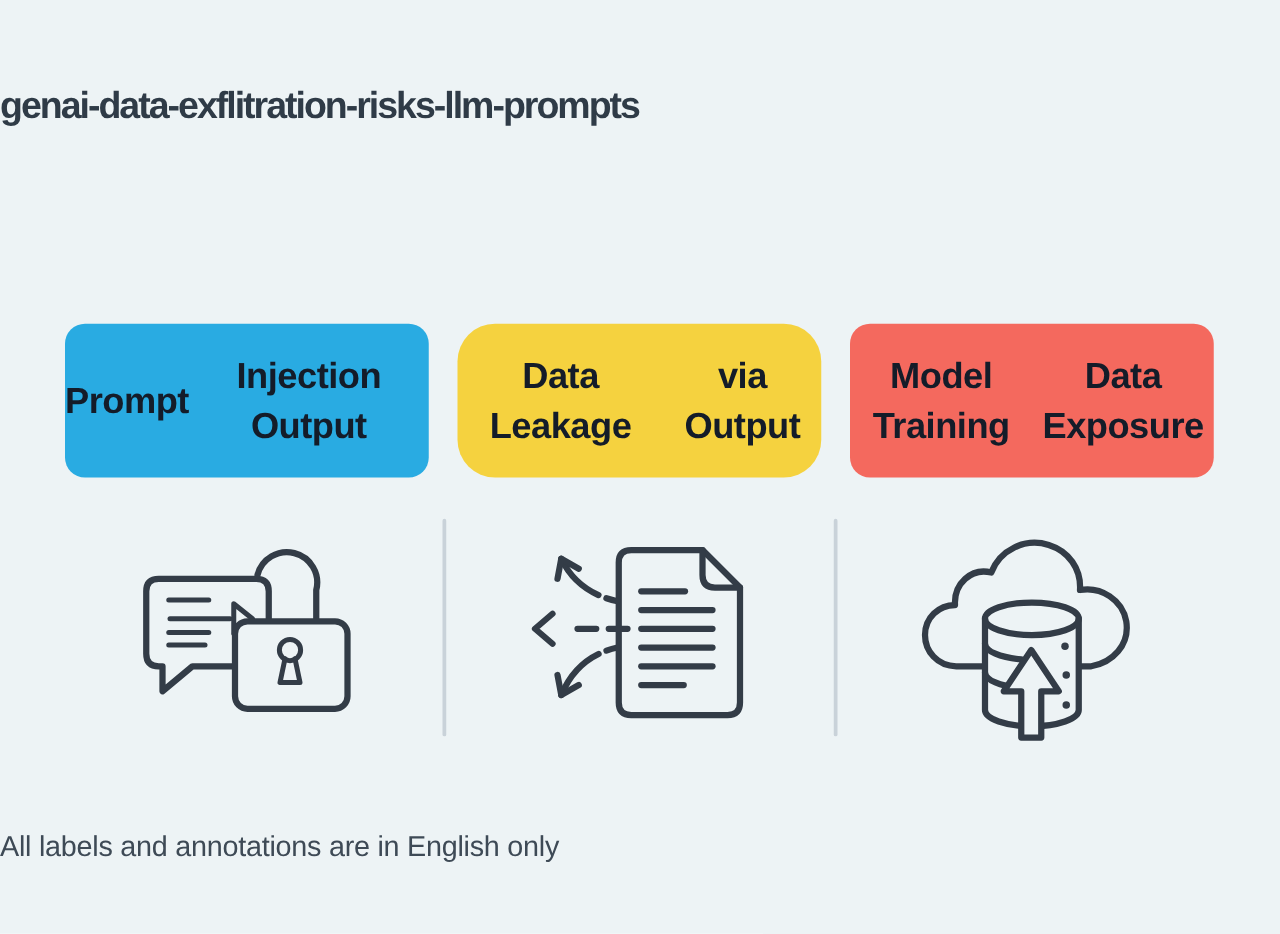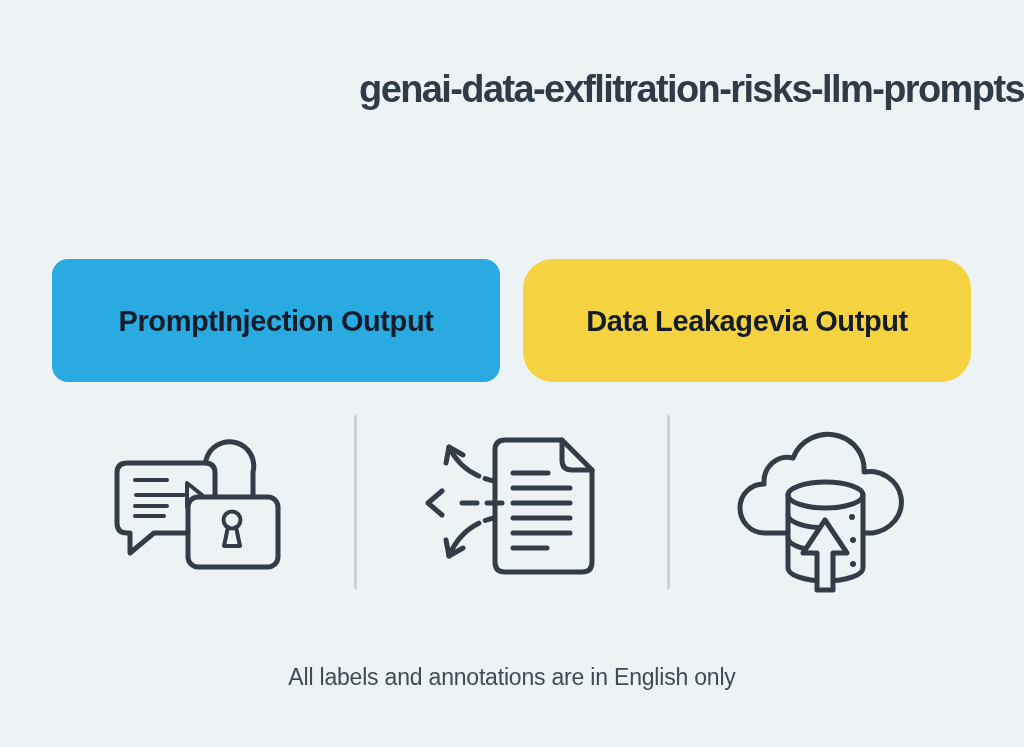--- a/index.html
+++ b/index.html
@@ -3,21 +3,21 @@
 <meta charset="utf-8">
 <style>
   html,body{margin:0;padding:0;}
   body{background:#ffffff;font-family:"Liberation Sans", sans-serif;}
   .stage{
     position:relative;width:1024px;height:747px;overflow:hidden;
     background:var(--background,#EDF3F5);
   }
   .title{
     position:absolute;left:0;right:0;top:68px;margin:0;
-    text-align:right;font-size:38px;font-weight:700;letter-spacing:-1.6px;
+    text-align:left;font-size:30px;font-weight:700;letter-spacing:-1.6px;
     color:var(--title_text,#2F3B47);
   }
   .cards{
     position:absolute;left:52px;top:259px;width:919px;height:123px;
     display:flex;gap:23px;
   }
   .card{
     flex:1;border-radius:16px;
     display:flex;flex-direction:row;align-items:center;justify-content:center;
     text-align:center;font-weight:700;font-size:29px;line-height:40px;
@@ -32,39 +32,43 @@
   .ico{position:absolute;}
   .ico.i1{left:90px;top:420px;width:240px;height:190px;}
   .ico.i2{left:410px;top:420px;width:220px;height:190px;}
   .ico.i3{left:720px;top:420px;width:220px;height:190px;}
   .ico .s{fill:none;stroke:var(--icon_stroke,#333C47);stroke-width:5;stroke-linecap:round;stroke-linejoin:round;}
   .ico .thin{stroke-width:4;}
   .ico .bgfill{fill:var(--background,#EDF3F5);}
   .ico .dotf{fill:var(--icon_stroke,#333C47);stroke:none;}
   .footer{
     position:absolute;left:0;right:0;top:664px;margin:0;
-    text-align:center;font-size:23px;font-weight:400;letter-spacing:-0.2px;
+    text-align:left;font-size:23px;font-weight:400;letter-spacing:-0.2px;
     color:var(--footer_text,#3E4A56);
   }
 </style>
 </head>
 <body>
 
 <div class="stage">
 
   <h1 class="title">genai-data-exflitration-risks-llm-prompts</h1>
 
   <div class="cards">
     <div class="card" style="background-color: rgb(41, 171, 226);">
       <span>Prompt</span>
       <span>Injection Output</span>
     </div>
     <div class="card" style="background-color: rgb(245, 210, 63); border-radius: 30px;">
       <span>Data Leakage</span>
       <span>via Output</span>
+    </div>
+    <div class="card" style="background-color: rgb(244, 105, 94);">
+      <span>Model Training</span>
+      <span>Data Exposure</span>
     </div>
   </div>
 
   <div class="divider d1"></div>
   <div class="divider d2"></div>
 
   <svg class="ico i1" viewBox="0 0 240 190" aria-hidden="true">
 
     <path class="s" d="M40,113 H37 Q27,113 27,103 V53 Q27,43 37,43 H115 Q125,43 125,53 V103 Q125,113 115,113 H64 L40,133 Z"></path>
 

